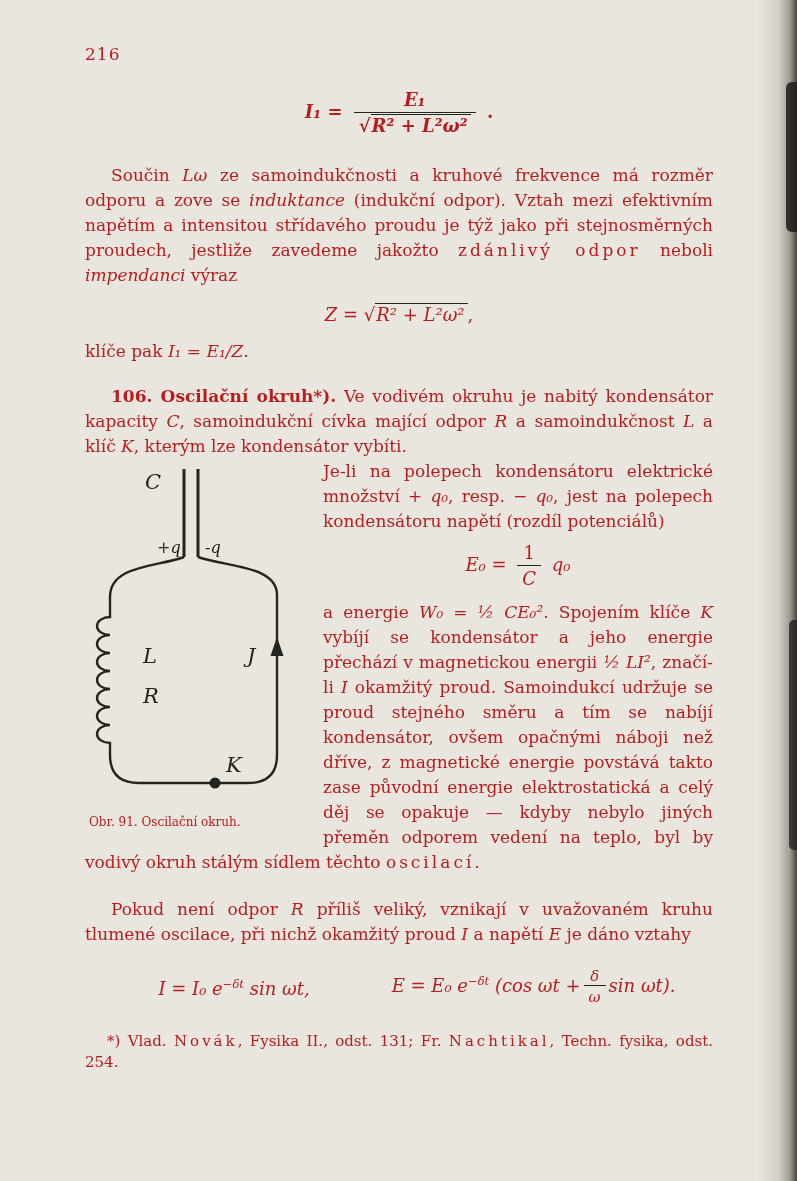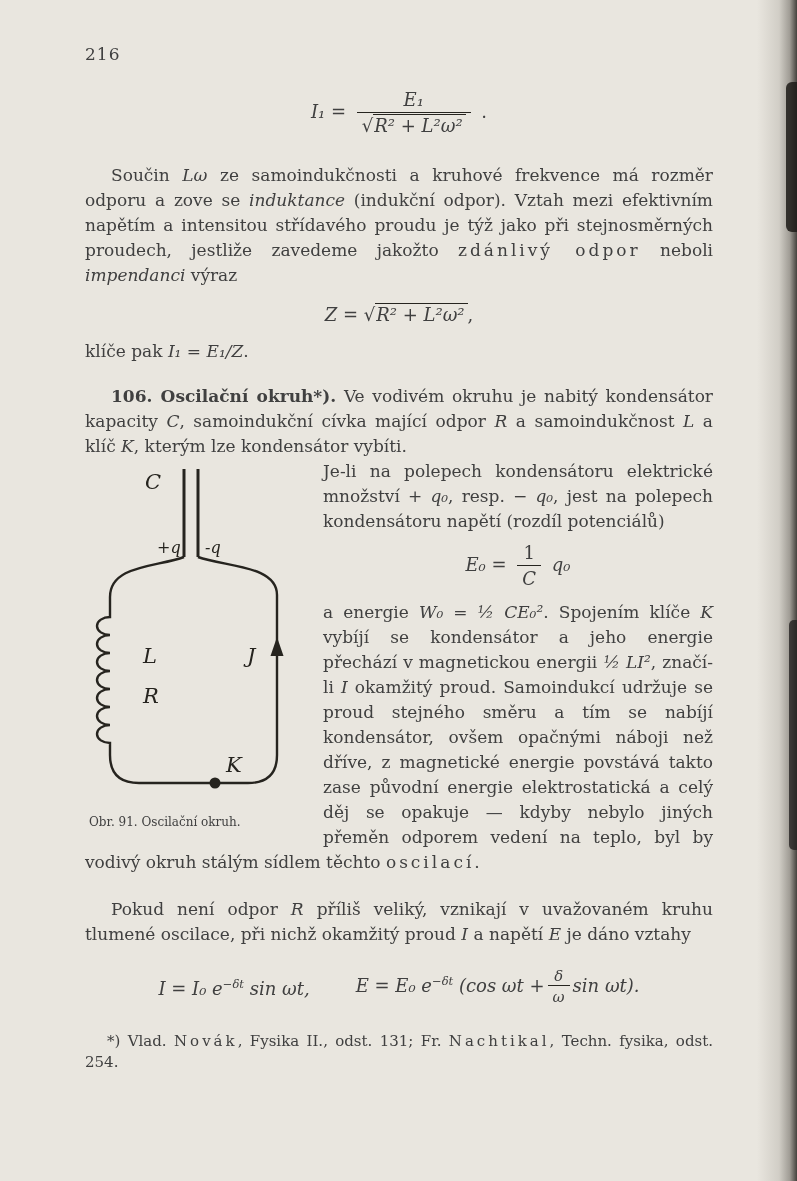--- a/index.html
+++ b/index.html
@@ -3,21 +3,21 @@
 <meta charset="utf-8">
 <style>
   * { margin:0; padding:0; box-sizing:border-box; }
   body { background:#8a8884; }
   .page {
     position:relative;
     width:797px; height:1181px;
     background:#e9e6df;
     overflow:hidden;
     font-family:"DejaVu Serif", serif;
-    color:#404040;
+    color:#b91c1c;
   }
   .edge-strip {
     position:absolute; top:0; right:0; width:40px; height:100%;
     background:linear-gradient(to right,
       rgba(110,105,95,0) 0%,
       rgba(100,95,85,0.18) 55%,
       rgba(70,65,58,0.45) 82%,
       rgba(40,37,33,0.85) 100%);
     z-index:5;
   }
@@ -35,21 +35,21 @@
   }
   .pagenum { font-size:17px; letter-spacing:1px; }
   p.body { text-align:justify; }
   .indent { text-indent:26px; }
   .it { font-style:italic; }
   .bold { font-weight:bold; }
   .sperr { letter-spacing:3px; }
   .math { font-style:italic; white-space:nowrap; }
 
   .f-center { text-align:center; font-size:18px; }
-  .f1 { margin:22px 0 26px; }
+  .f1 { margin:22px 0 26px;font-weight:bold; }
   .f2 { margin:14px 0 12px; }
   .f3 { margin:8px 0 10px; }
   .p-after-f { margin-top:22px; }
   .sec-start { margin-top:20px; }
 
   .frac { display:inline-block; vertical-align:middle; text-align:center; margin:0 5px; line-height:1.25; }
   .frac .num { display:block; padding:0 5px; }
   .frac .den { display:block; border-top:1.4px solid #26241f; padding:2px 5px 0; }
   .frac.small { font-size:0.82em; margin:0 3px; }
 
@@ -59,21 +59,21 @@
 
   sup.msup { font-size:11.5px; font-style:italic; }
 
   .figure {
     float:left; width:220px; margin:8px 18px 2px 0; text-align:center;
   }
   .figure svg { display:block; margin:0 auto; }
   .caption { font-size:12px; margin-top:8px; text-align:left; padding-left:4px; line-height:19px; }
 
   .f4-row { display:flex; justify-content:center; align-items:center; gap:46px; margin:20px 0 22px; font-size:18px; }
-  .f4-part { white-space:nowrap; }
+  .f4-part { white-space:nowrap;margin-left:36px; }
 
   .footnote { font-size:15px; line-height:21px; margin-top:24px; text-align:justify; }
   .footnote .fn-indent { display:inline-block; width:22px; }
   .clear { clear:both; }
 </style>
 </head>
 <body>
 
 <div class="page">
   <div class="edge-strip"></div>

